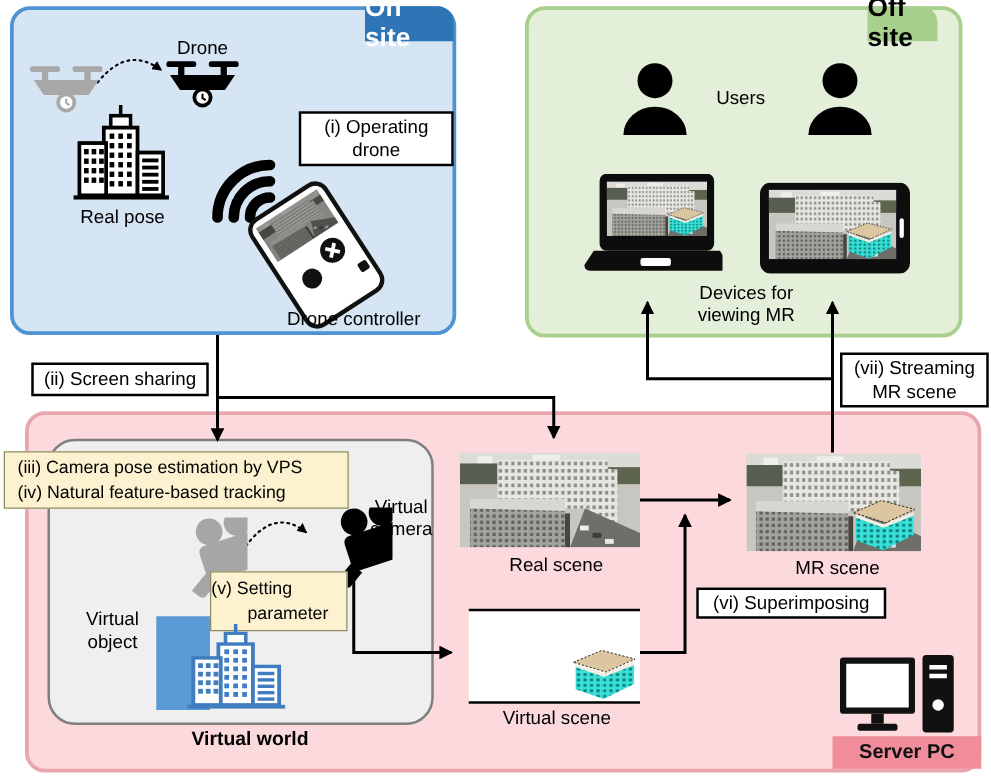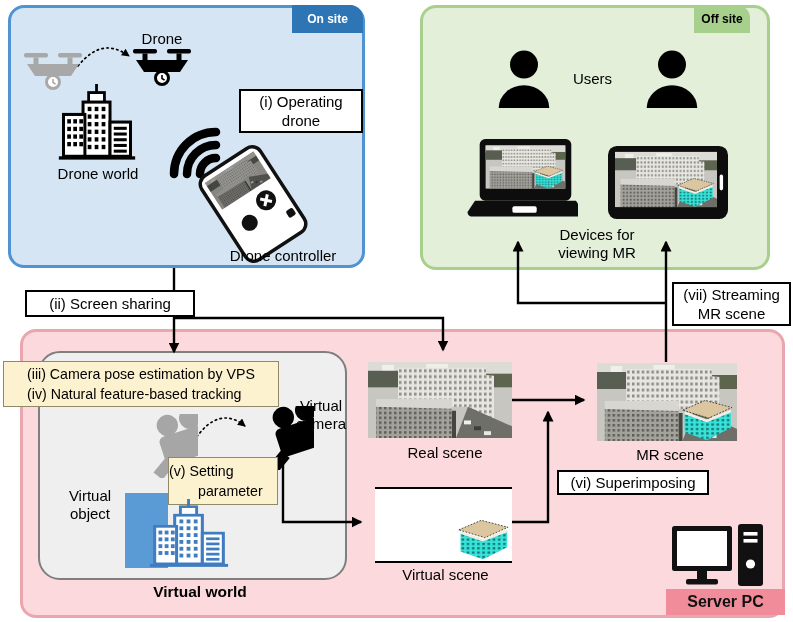--- a/index.html
+++ b/index.html
@@ -1,26 +1,26 @@
 <!DOCTYPE html>
 <html><head>
 <meta charset="utf-8">
 <style>
   html,body{margin:0;padding:0;background:#fff;}
   #stage{position:relative;width:793px;height:622px;background:#fff;overflow:hidden;
          font-family:"Liberation Sans",sans-serif;color:#000;}
   .panel{position:absolute;border-radius:16px;box-sizing:border-box;}
-  .tab{position:absolute;font-weight:700;font-size:12px;display:flex;align-items:center;justify-content:center;box-sizing:border-box;}
+  .tab{position:absolute;font-weight:700;font-size:21px;display:flex;align-items:center;justify-content:center;box-sizing:border-box;}
   .lbl{position:absolute;font-size:15px;line-height:1.22;text-align:center;white-space:nowrap;}
   .lbl span{display:block;}
   .wbox{position:absolute;background:#fff;border:2px solid #000;box-sizing:border-box;
         display:flex;flex-direction:column;justify-content:center;text-align:center;
         font-size:15px;line-height:1.3;}
   .note{position:absolute;background:#fcf2d0;border:1px solid #8e8a67;box-sizing:border-box;
-        font-size:14.2px;line-height:1.42;padding:2px 23px;}
+        font-size:14.2px;line-height:1.42;padding:2px 10px;}
   .note span{display:block;white-space:nowrap;}
   .abs{position:absolute;}
   svg{display:block;}
   .bold{font-weight:700;}
 </style>
 </head>
 <body>
 
 <div id="stage">
 
@@ -224,21 +224,21 @@
       <use href="#droneicon"></use>
     </svg>
   <svg class="abs" style="left:133px;top:46px;color:#000;" width="58" height="42" viewBox="0 0 58 42">
       <use href="#droneicon"></use>
     </svg>
 
   <svg class="abs" style="left:57px;top:84px;color:#000;" width="80" height="78" viewBox="0 0 86 82" preserveAspectRatio="none">
       <use href="#bldg"></use>
     </svg>
   <div class="lbl" style="left:53px;top:165px;width:90px;">
-    <span>Drone world</span>
+    <span>Real pose</span>
   </div>
 
   <div class="wbox" style="left:239px;top:89px;width:124px;height:44px;">
     <span>(i) Operating</span>
     <span>drone</span>
   </div>
 
   <svg class="abs" style="left:160px;top:118px;color:#000;" width="64" height="64" viewBox="0 0 64 64">
       <use href="#wifi"></use>
     </svg>
@@ -269,21 +269,21 @@
     </svg>
   <svg class="abs" style="left:608px;top:146px;" width="120" height="73" viewBox="0 0 122 74" preserveAspectRatio="none">
       <use href="#tablet"></use>
     </svg>
 
   <div class="lbl" style="left:541px;top:226px;width:112px;">
     <span>Devices for</span>
     <span>viewing MR</span>
   </div>
 
-  <div class="wbox" style="left:25px;top:290px;width:170px;height:27px;">
+  <div class="wbox" style="left:25px;top:290px;width:142px;height:27px;">
     <span>(ii) Screen sharing</span>
   </div>
 
   <div class="wbox" style="left:672px;top:282px;width:119px;height:44px;">
     <span>(vii) Streaming</span>
     <span>MR scene</span>
   </div>
 
   <div class="note" style="left:3px;top:361px;width:276px;">
     <span>(iii) Camera pose estimation by VPS</span>

